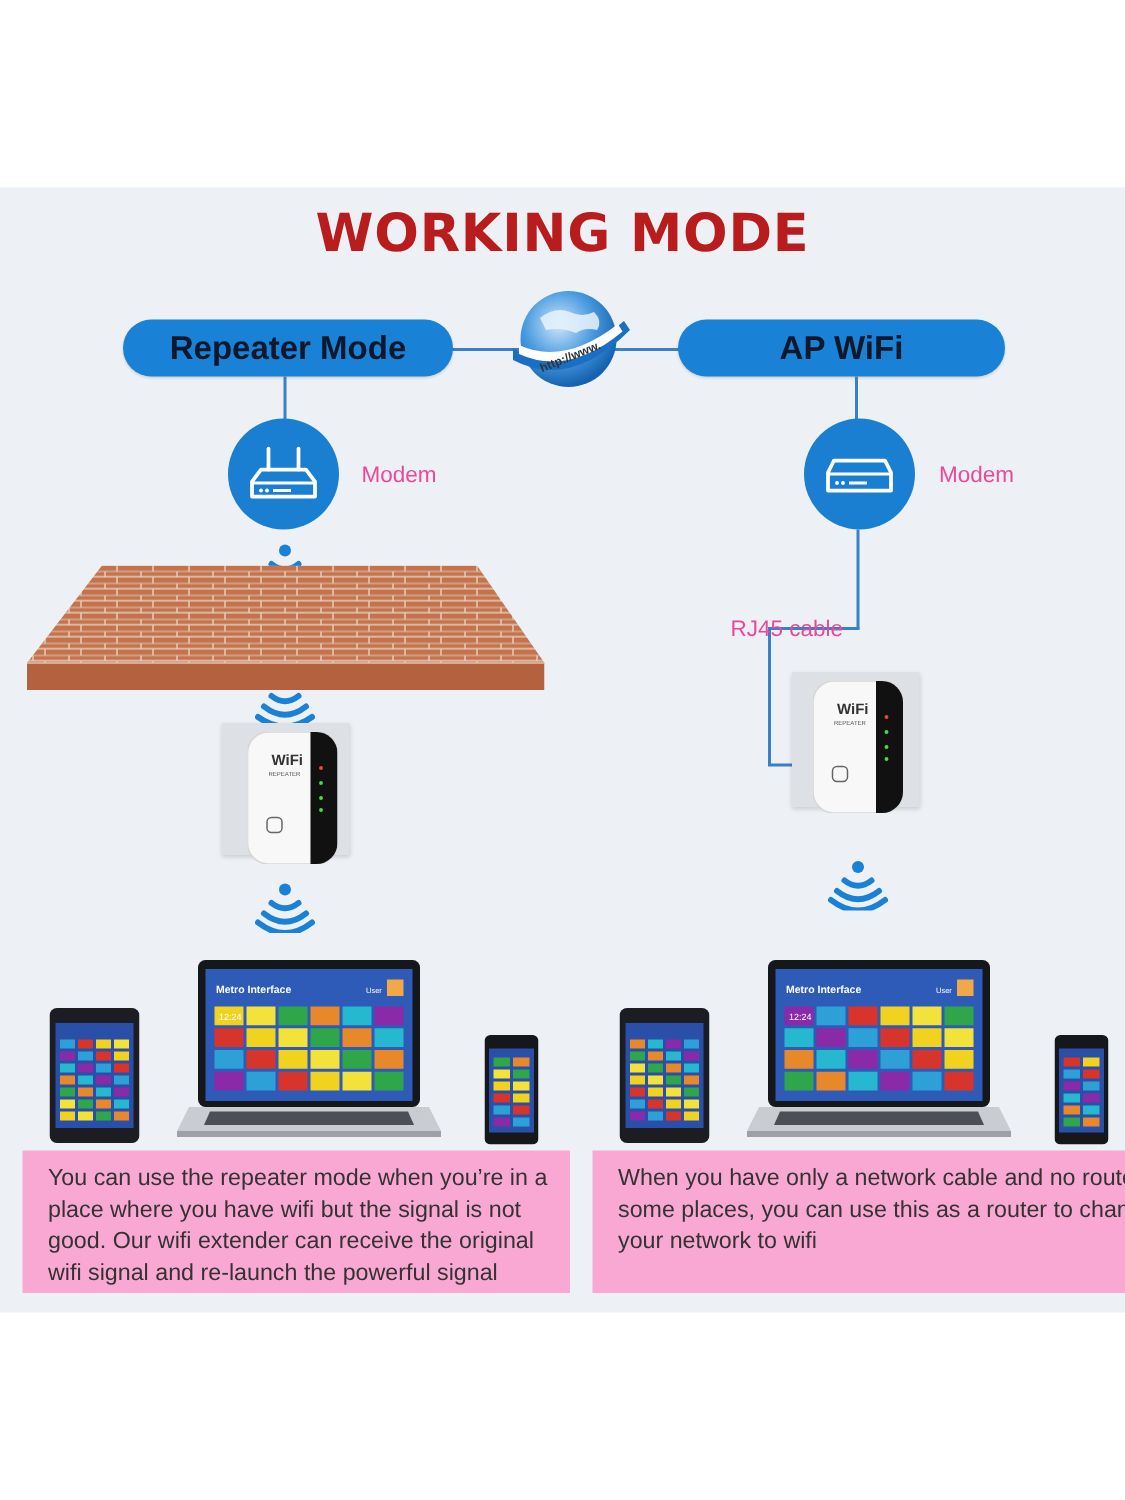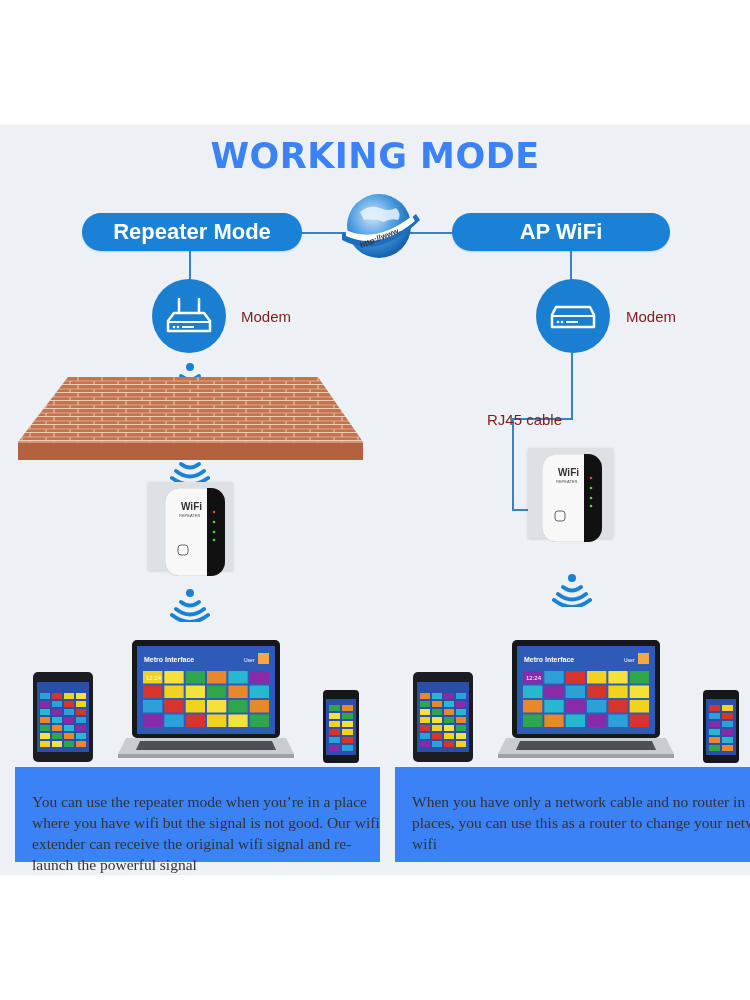--- a/index.html
+++ b/index.html
@@ -1,24 +1,24 @@
 <!DOCTYPE html>
 <html><head>
 <meta charset="utf-8">
 <style>
   html, body { margin: 0; padding: 0; }
   body { width: 750px; height: 1000px; background: #ffffff; position: relative; overflow: hidden; font-family: "Liberation Sans", sans-serif; }
   .panel { position: absolute; left: 0; top: 125px; width: 750px; height: 750px; background: #edf0f4; }
   .abs { position: absolute; }
-  .title { left: 0; top: 136px; width: 750px; text-align: center; font-family: "DejaVu Sans", sans-serif; font-weight: bold; font-size: 35px; color: #3b82f6; letter-spacing: 0.5px; }
-  .pill { height: 38px; border-radius: 19px; background: #1a82d6; color: #ffffff; font-weight: bold; font-size: 22px; display: flex; align-items: center; justify-content: center; box-shadow: 0 1px 2px rgba(0,0,0,.15); }
+  .title { left: 0; top: 136px; width: 750px; text-align: center; font-family: "DejaVu Sans", sans-serif; font-weight: bold; font-size: 35px; color: #b91c1c; letter-spacing: 0.5px; }
+  .pill { height: 38px; border-radius: 19px; background: #1a82d6; color: #0f172a; font-weight: bold; font-size: 22px; display: flex; align-items: center; justify-content: center; box-shadow: 0 1px 2px rgba(0,0,0,.15); }
   .circle { width: 74px; height: 74px; border-radius: 50%; background: #1a7fd0; }
-  .label { font-size: 15px; color: #7f1d1d; }
+  .label { font-size: 15px; color: #ec4899; }
   .line { background: #3a80c6; }
-  .desc { background: #3b82f6; color: #333; font-size: 15.5px; line-height: 21px; padding: 24px 0 0 17px; box-sizing: border-box; font-family: Liberation Serif, serif; }
+  .desc { background: #f9a8d4; color: #333; font-size: 15.5px; line-height: 21px; padding: 8px 0 0 17px; box-sizing: border-box; }
   .device-plate { background: #dde0e4; box-shadow: 0 1px 3px rgba(0,0,0,.15); }
   .wall { left: 18px; top: 377px; width: 345px; height: 85px; }
 </style>
 </head>
 <body>
 
 <div class="panel"></div>
 
 <div class="abs title">WORKING MODE</div>
 

